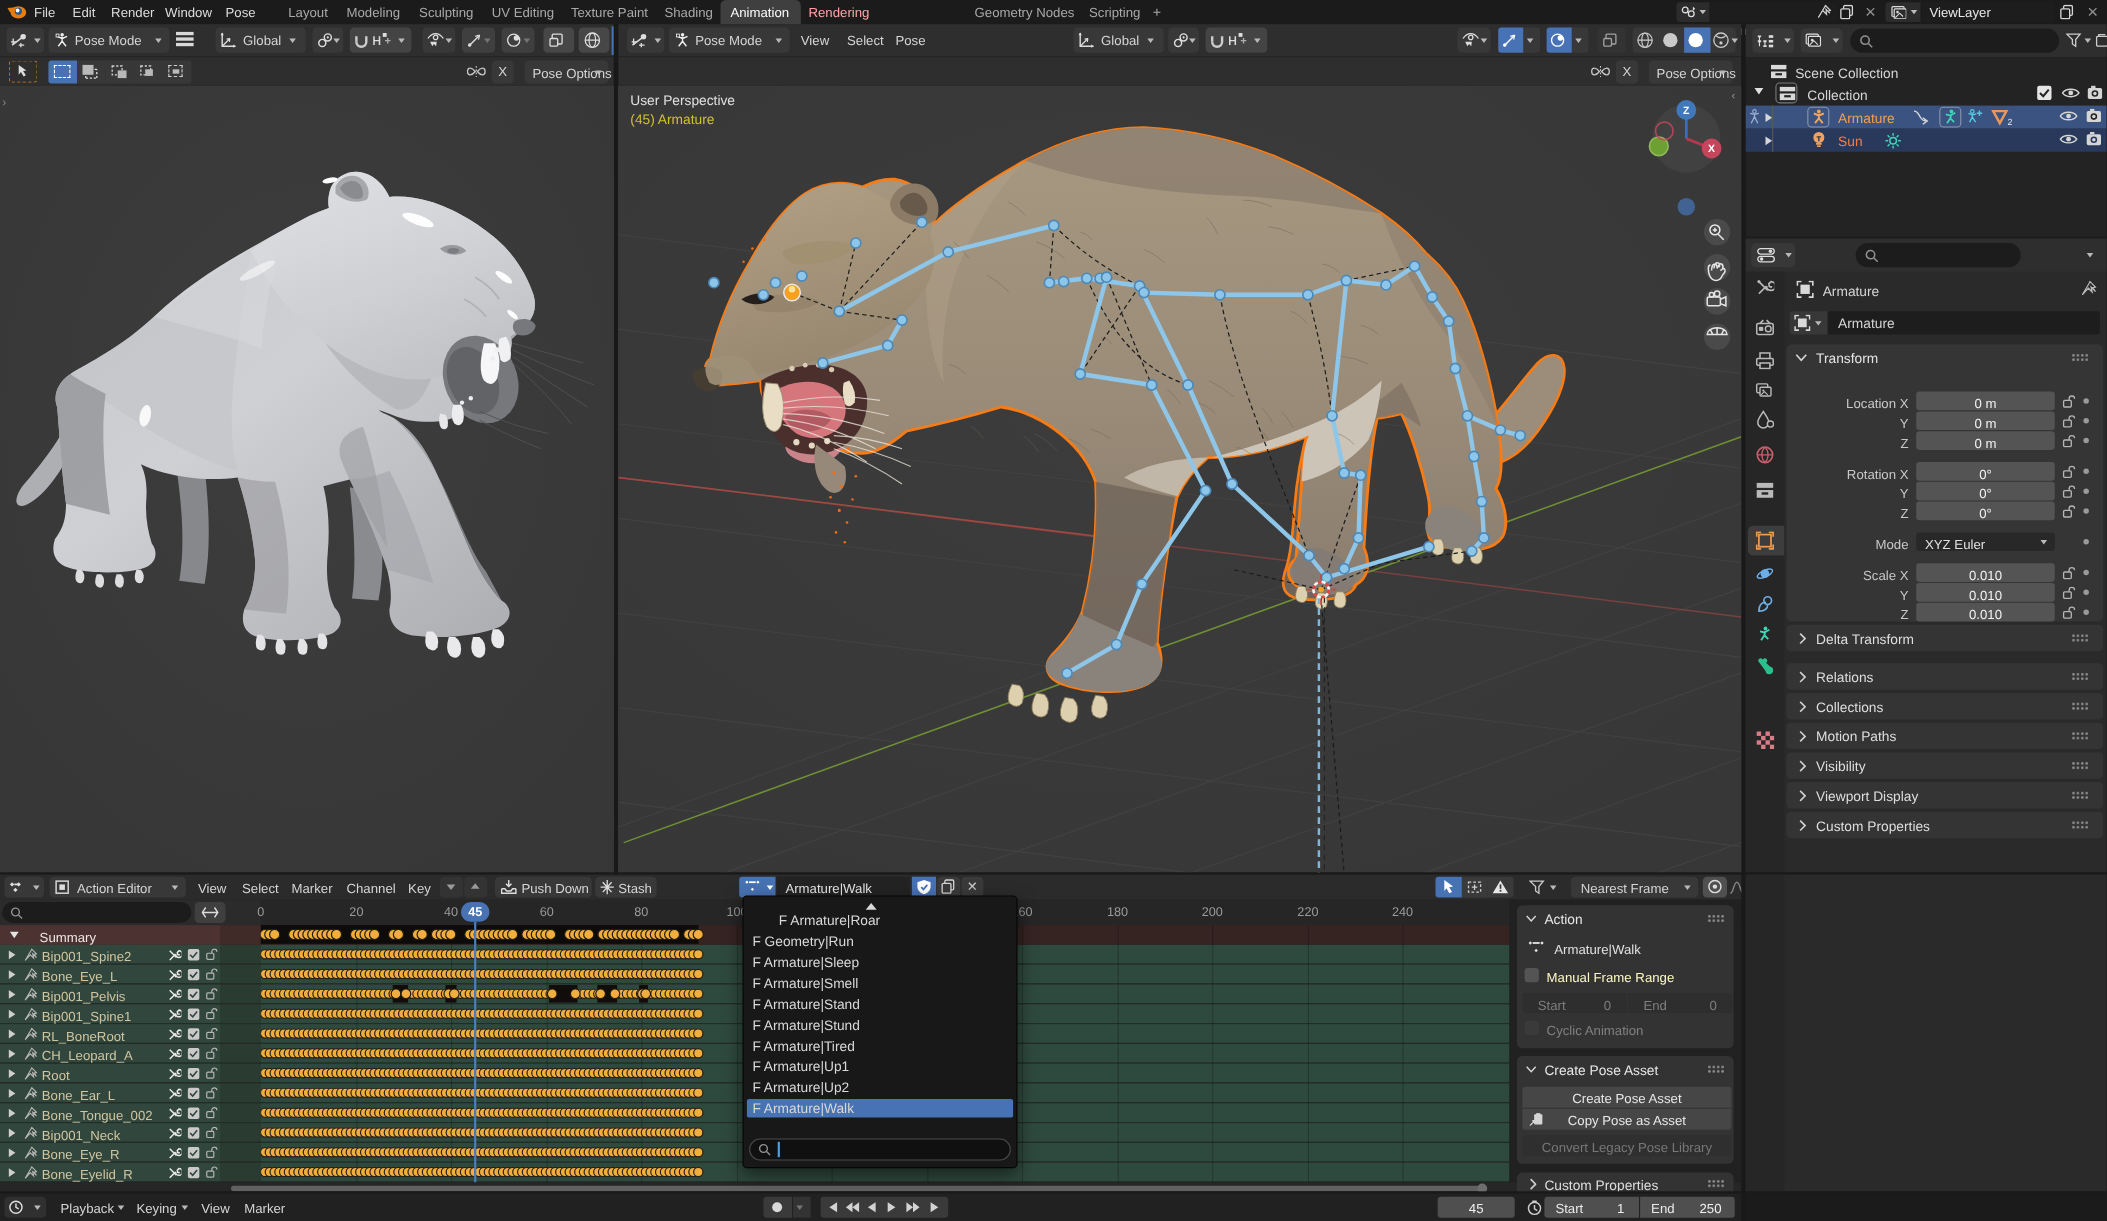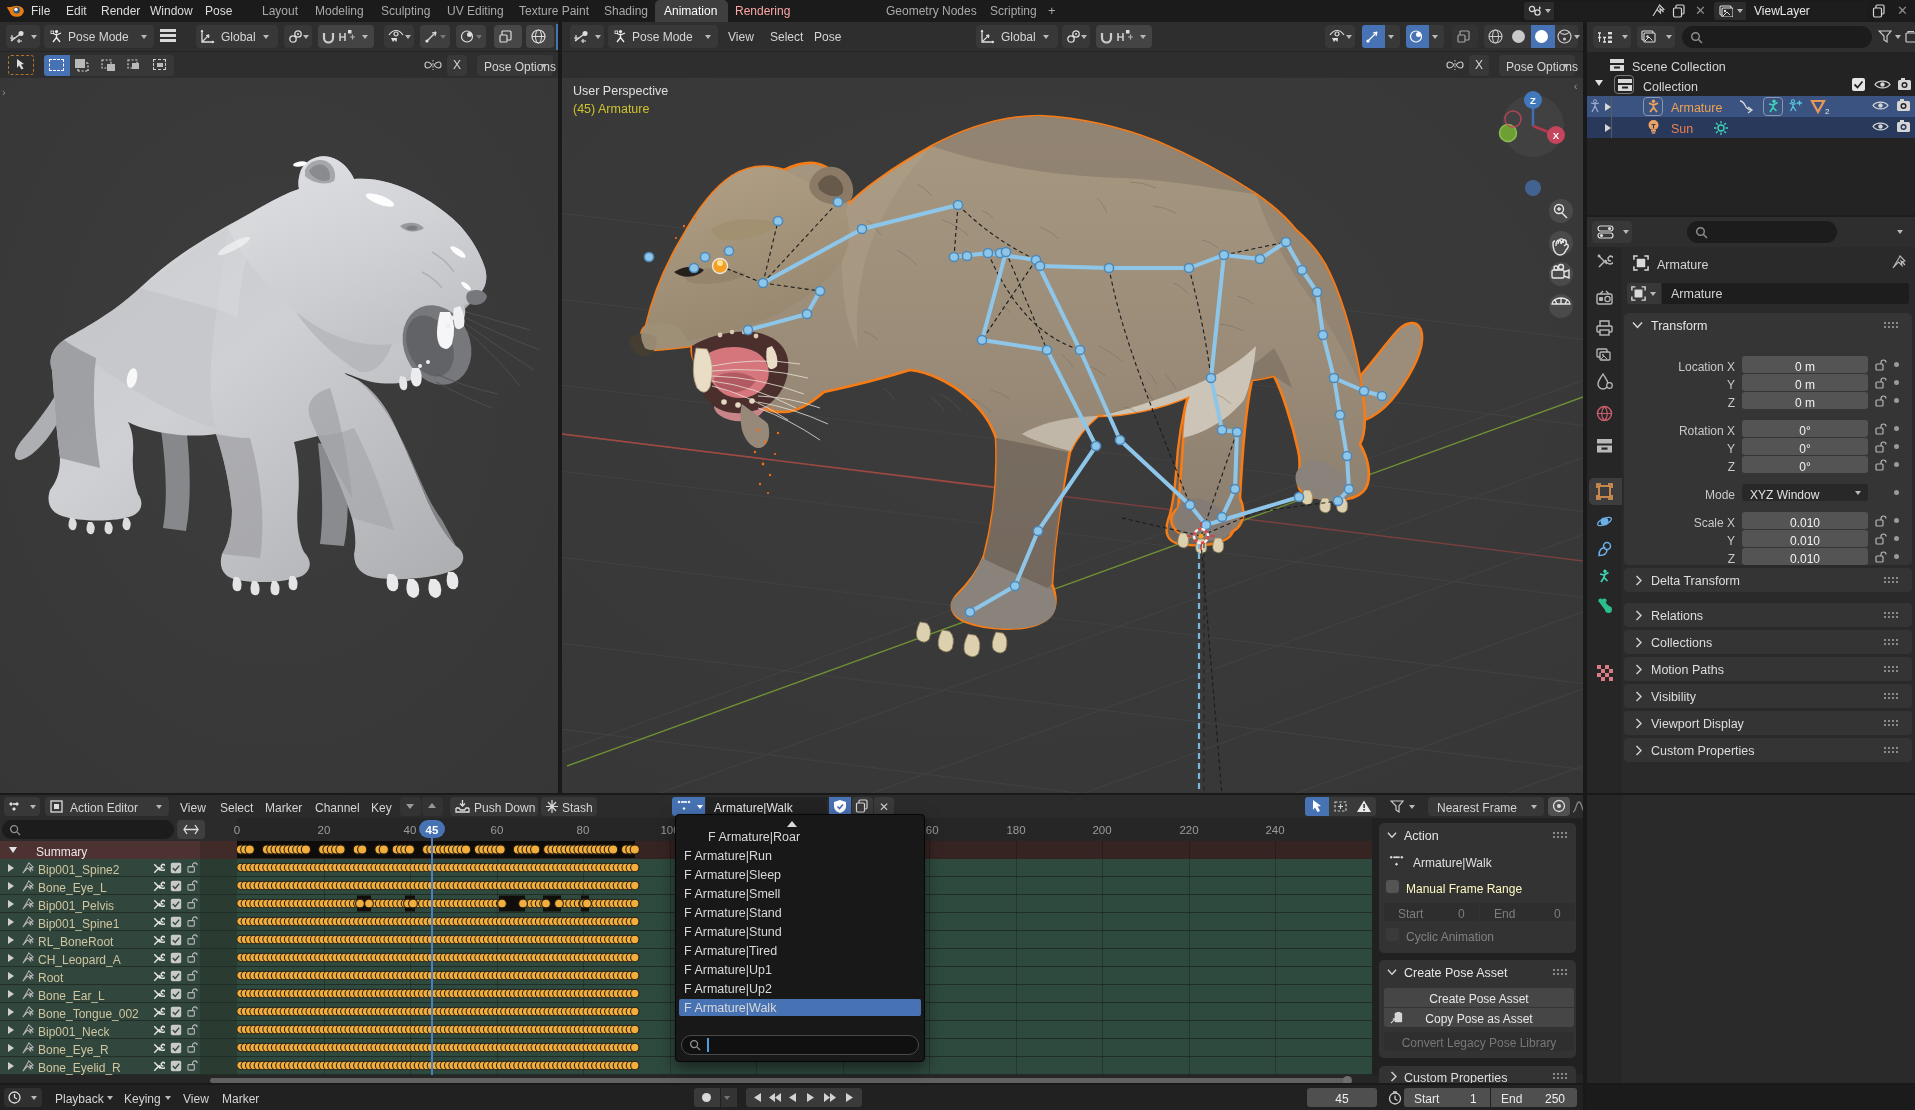--- a/index.html
+++ b/index.html
@@ -935,21 +935,21 @@
 <div class="abs txt" style="left:0;top:244px;width:148px;text-align:right;color:#c8c8c8">Z</div>
 <div class="abs" style="left:155px;top:239px;width:126px;height:17px;background:#545454;border-radius:3px"></div>
 <div class="abs txt" style="left:155px;top:244px;width:126px;text-align:center;color:#f2f2f2">0°</div>
 <svg class="abs" style="left:287px;top:242px" width="13" height="12" viewBox="0 0 13 12">
       <rect x="2" y="5" width="7" height="6" rx="1" fill="none" stroke="#b5b5b5" stroke-width="1.2"></rect>
       <path d="M7 5V3.5a2.5 2.5 0 0 1 5 0" fill="none" stroke="#b5b5b5" stroke-width="1.2"></path>
     </svg>
 <div class="abs" style="left:307px;top:245px;width:5px;height:5px;border-radius:50%;background:#9a9a9a"></div>
 <div class="abs txt" style="left:0;top:272px;width:148px;text-align:right;color:#c8c8c8">Mode</div>
 <div class="abs" style="left:155px;top:267px;width:126px;height:17px;background:#282828;border-radius:3px"></div>
-<div class="abs txt" style="left:163px;top:272px;color:#e0e0e0">XYZ Window</div>
+<div class="abs txt" style="left:163px;top:272px;color:#e0e0e0">XYZ Euler</div>
 <span class="caret abs" style="left:268px;top:274px"></span>
 <div class="abs" style="left:307px;top:273px;width:5px;height:5px;border-radius:50%;background:#9a9a9a"></div>
 <div class="abs txt" style="left:0;top:300px;width:148px;text-align:right;color:#c8c8c8">Scale X</div>
 <div class="abs" style="left:155px;top:295px;width:126px;height:17px;background:#545454;border-radius:3px"></div>
 <div class="abs txt" style="left:155px;top:300px;width:126px;text-align:center;color:#f2f2f2">0.010</div>
 <svg class="abs" style="left:287px;top:298px" width="13" height="12" viewBox="0 0 13 12">
       <rect x="2" y="5" width="7" height="6" rx="1" fill="none" stroke="#b5b5b5" stroke-width="1.2"></rect>
       <path d="M7 5V3.5a2.5 2.5 0 0 1 5 0" fill="none" stroke="#b5b5b5" stroke-width="1.2"></path>
     </svg>
 <div class="abs" style="left:307px;top:301px;width:5px;height:5px;border-radius:50%;background:#9a9a9a"></div>
@@ -1669,21 +1669,21 @@
 <div class="abs txt" style="left:1384px;top:242px;width:190px;text-align:center;color:#777">Convert Legacy Pose Library</div>
 <div class="abs" style="left:1379px;top:271px;width:197px;height:19px;background:#333333;border-radius:5px 5px 0 0"></div>
 <svg class="abs" style="left:1390px;top:276px" width="7" height="11" viewBox="0 0 7 11">
       <path d="M1.5 1l4.5 4.5L1.5 10" fill="none" stroke="#cfcfcf" stroke-width="1.5"></path>
     </svg>
 <div class="abs txt" style="left:1404px;top:277px;color:#dedede;font-size:12.5px">Custom Properties</div>
 <div class="abs gripdots" style="left:1552px;top:277px"></div>
 <div class="abs" style="left:675px;top:19px;width:250px;height:248px;background:#181818;border:1px solid #060606;border-radius:4px;box-shadow:0 6px 16px rgba(0,0,0,.5)"></div>
 <div class="abs" style="left:787px;top:26px;width:0;height:0;border-left:5px solid transparent;border-right:5px solid transparent;border-bottom:6px solid #d9d9d9"></div>
 <div class="abs txt" style="left:708px;top:36px;color:#d8d8d8;font-size:12.5px">F Armature|Roar</div>
-<div class="abs txt" style="left:684px;top:55px;color:#d8d8d8;font-size:12.5px">F Armature|Run</div>
+<div class="abs txt" style="left:684px;top:55px;color:#d8d8d8;font-size:12.5px">F Geometry|Run</div>
 <div class="abs txt" style="left:684px;top:74px;color:#d8d8d8;font-size:12.5px">F Armature|Sleep</div>
 <div class="abs txt" style="left:684px;top:93px;color:#d8d8d8;font-size:12.5px">F Armature|Smell</div>
 <div class="abs txt" style="left:684px;top:112px;color:#d8d8d8;font-size:12.5px">F Armature|Stand</div>
 <div class="abs txt" style="left:684px;top:131px;color:#d8d8d8;font-size:12.5px">F Armature|Stund</div>
 <div class="abs txt" style="left:684px;top:150px;color:#d8d8d8;font-size:12.5px">F Armature|Tired</div>
 <div class="abs txt" style="left:684px;top:169px;color:#d8d8d8;font-size:12.5px">F Armature|Up1</div>
 <div class="abs txt" style="left:684px;top:188px;color:#d8d8d8;font-size:12.5px">F Armature|Up2</div>
 <div class="abs" style="left:679px;top:204px;width:242px;height:17px;background:#4772b3;border-radius:2px"></div>
 <div class="abs txt" style="left:684px;top:207px;color:#d8d8d8;font-size:12.5px">F Armature|Walk</div>
 <div class="abs" style="left:681px;top:240px;width:238px;height:20px;background:#101010;border:1px solid #4a4a4a;border-radius:10px"></div>

